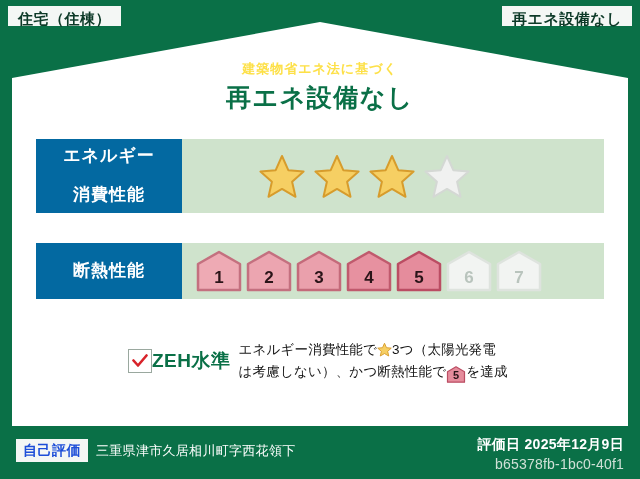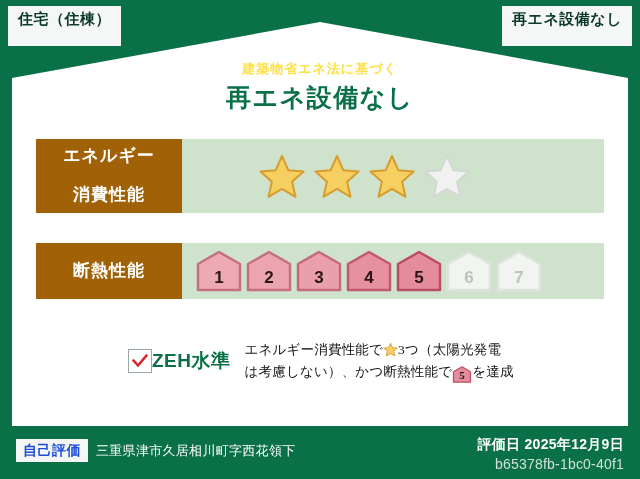--- a/index.html
+++ b/index.html
@@ -15,42 +15,42 @@
   
   .white-body{
     position:absolute;left:12px;top:22px;width:616px;height:404px;
     background:#ffffff;
     clip-path:polygon(0 56px, 308px 0, 616px 56px, 616px 404px, 0 404px);
   }
   
   .tag{
     position:absolute;top:6px;background:#f4f7f5;color:#0d3a28;
     font-size:15px;font-weight:bold;letter-spacing:.5px;
-    padding:5px 10px 20px 10px;line-height:1;white-space:nowrap;
+    padding:5px 10px 0 10px;line-height:1;white-space:nowrap;
   }
   .tag-left{left:8px;}
   .tag-right{right:8px;}
   
   .title-sub{
     position:absolute;left:0;right:0;top:60px;text-align:center;
     color:#fde047;font-size:13px;font-weight:bold;letter-spacing:1px;
   }
   .title-main{
     position:absolute;left:0;right:0;top:81px;text-align:center;
     color:#0a7047;font-size:25px;font-weight:bold;letter-spacing:1.5px;
   }
   
   .row{
     position:absolute;left:36px;width:568px;height:74px;
     background:#cfe3cc;display:flex;align-items:center;
   }
   .row-energy{top:139px;}
   .row-insul{top:243px;height:56px;}
   .row-head{
-    width:146px;height:100%;background:#a16207;color:#fff;
+    width:146px;height:100%;background:#0369a1;color:#fff;
     display:flex;flex-direction:column;align-items:center;justify-content:center;
     font-size:17px;font-weight:bold;line-height:1.35;letter-spacing:1px;
     flex:0 0 146px;
     gap:16px;
   }
   .row-body{flex:1;display:flex;align-items:center;height:100%;}
   
   .stars{display:flex;align-items:center;gap:7px;padding-left:76px;}
   .star{width:48px;height:46px;display:block;}
   
@@ -74,23 +74,22 @@
   .zeh-check{
     width:22px;height:22px;border:1.5px solid #9aa89f;background:#fff;
     display:flex;align-items:center;justify-content:center;margin-left:92px;
     flex:0 0 22px;
   }
   .zeh-label{
     color:#0a7047;font-size:19px;font-weight:bold;margin-left:0;
     letter-spacing:.5px;white-space:nowrap;
   }
   .zeh-text{
-    margin-left:14px;color:#141414;font-size:13.5px;line-height:1.62;
+    margin-left:8px;color:#141414;font-size:13.5px;line-height:1.62;
     letter-spacing:.2px;
-    font-family:Liberation Serif, serif;
   }
   .inline-star{display:inline-block;vertical-align:-3px;width:15px;height:15px;}
   .inline-house{
     display:inline-block;vertical-align:-3px;position:relative;
     width:20px;height:17px;
   }
   .inline-house svg{position:absolute;left:0;top:0;}
   .inline-house b{
     position:relative;z-index:2;display:block;text-align:center;
     font-size:11px;color:#2a1418;line-height:19px;

